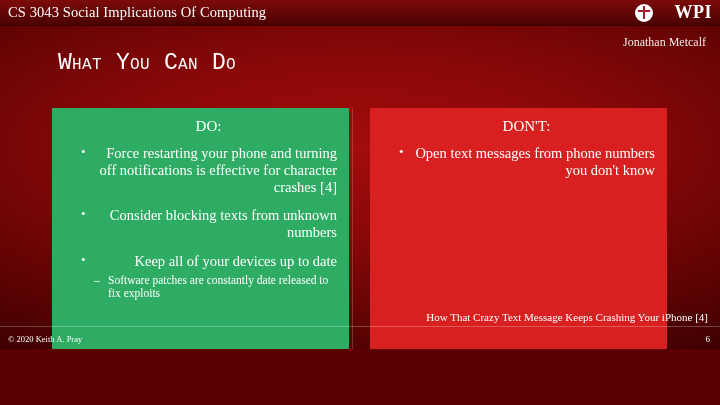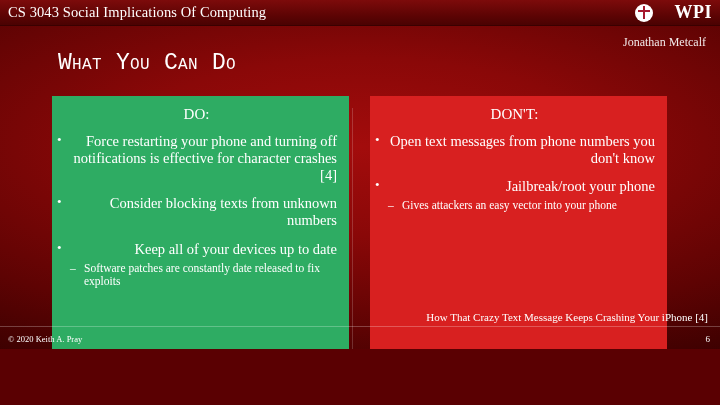--- a/index.html
+++ b/index.html
@@ -104,25 +104,25 @@
     color: #ffffff;
     letter-spacing: 0.3px;
     font-variant: small-caps;
     text-transform: none;
     font-family: Liberation Mono, monospace;
   }
 
   
   .col {
     position: absolute;
-    top: 96px;
+    top: 108px;
     width: 297px;
     height: 262px;
     box-sizing: border-box;
-    padding: 8px 12px 8px 4px;
+    padding: 8px 12px 8px 28px;
   }
   .col-do {
     left: 52px;
     background: #2eac63;
   }
   .col-dont {
     left: 370px;
     background: #d82020;
   }
   .col-head {
@@ -254,26 +254,20 @@
       </li>
     </ul>
   </div>
 
   <div class="col col-dont">
     <div class="col-head">DON'T:</div>
     <ul class="bullets">
       <li>
         <span class="btxt">Open text messages from phone numbers you don't know</span>
       </li>
-      <li>
-        <span class="btxt">Jailbreak/root your phone</span>
-        <ul class="sub">
-          <li>Gives attackers an easy vector into your phone</li>
-        </ul>
-      </li>
     </ul>
   </div>
 
   <div class="source-note">How That Crazy Text Message Keeps Crashing Your iPhone [4]</div>
   <div class="footer-line"></div>
   <div class="copyright">© 2020 Keith A. Pray</div>
   <div class="page-number">6</div>
 
 </div>
 

